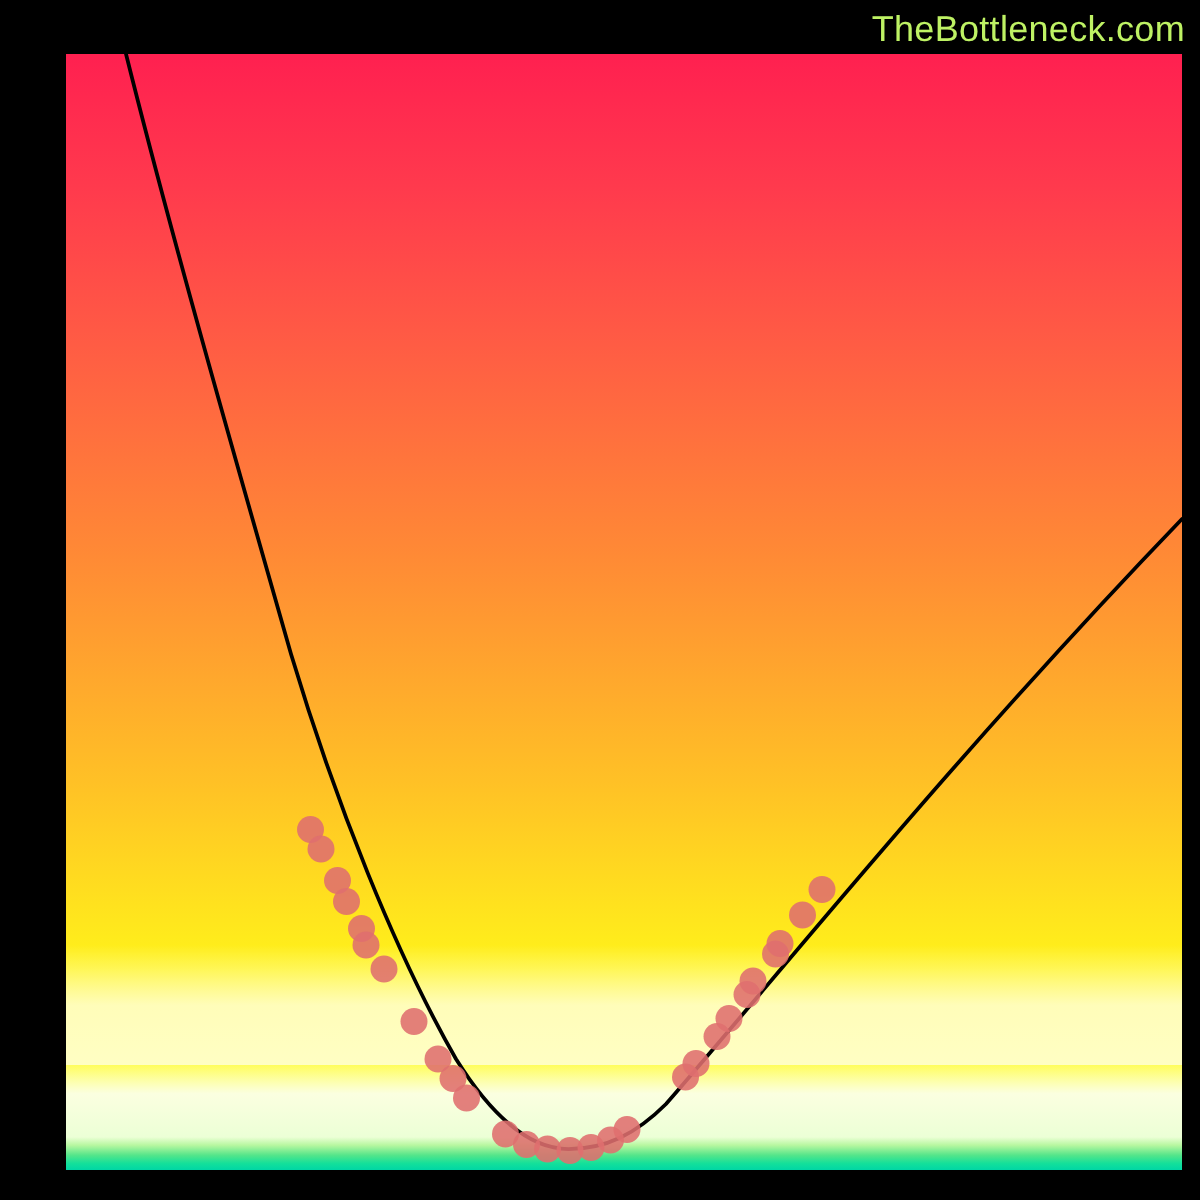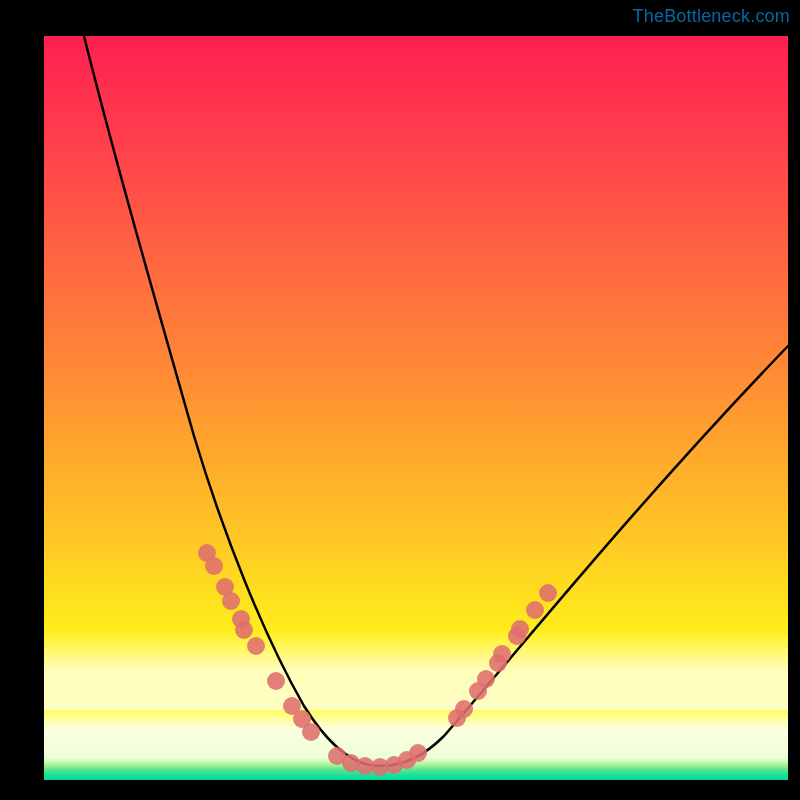--- a/index.html
+++ b/index.html
@@ -75,22 +75,22 @@
     position: absolute;
     left: 0; top: 0;
     width: 100%;
     height: 100%;
     overflow: visible;
   }
   .watermark {
     position: absolute;
     top: 6px;
     right: 10px;
-    color: #0369a1;
-    font-size: 18px;
+    color: #bef264;
+    font-size: 24px;
     font-weight: 500;
     letter-spacing: 0.2px;
   }
 </style>
 </head>
 <body>
 
 <div class="frame">
   <div class="plot-area">
     <div class="pale-band"></div>

